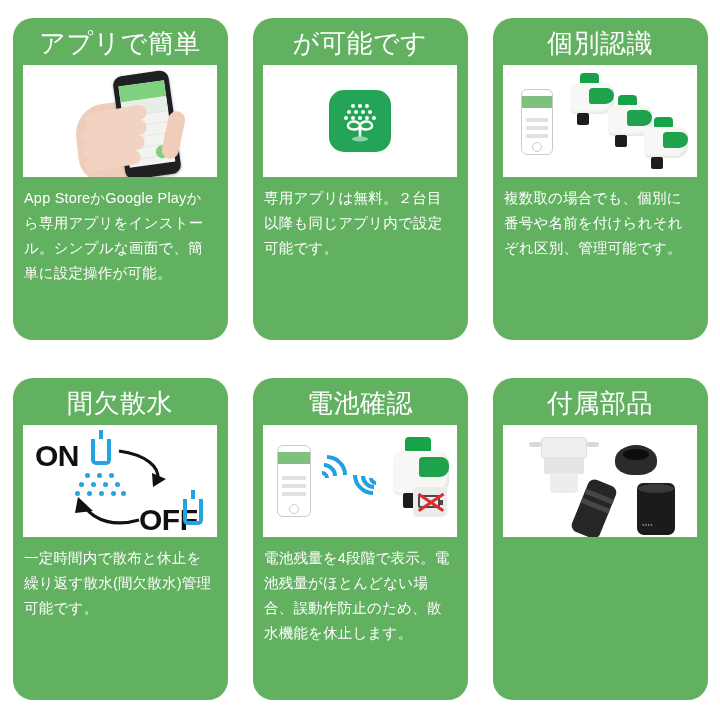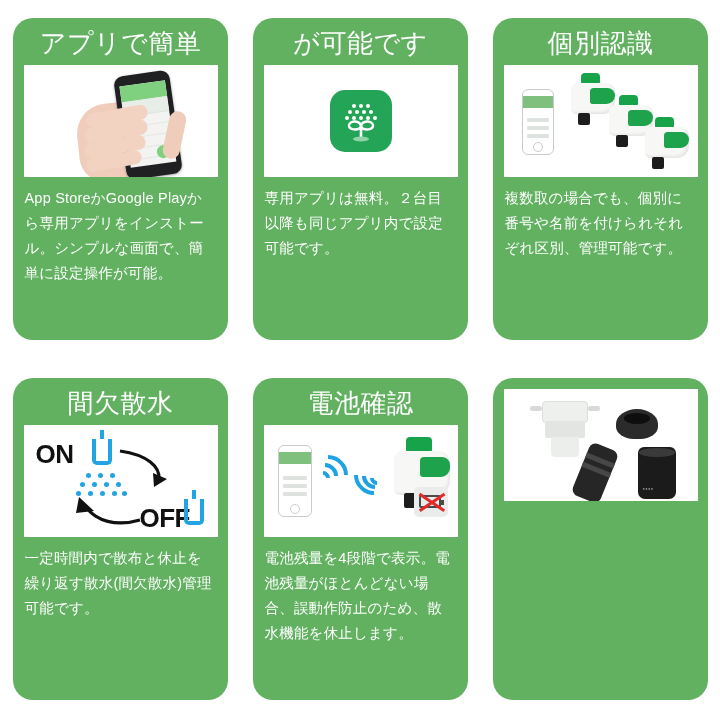--- a/index.html
+++ b/index.html
@@ -19,21 +19,21 @@
     display: grid;
     grid-template-columns: 1fr 1fr 1fr;
     grid-template-rows: 1fr 1fr;
     box-sizing: border-box;
   }
   .cell {
     position: relative;
     box-sizing: border-box;
     padding: 18px 12px 8px 12px;
     display: flex;
-    justify-content: flex-end;
+    justify-content: center;
   }
   .card {
     width: 215px;
     height: 322px;
     background: #62b161;
     border-radius: 20px;
     box-sizing: border-box;
     padding: 8px 0 0 0;
     display: flex;
     flex-direction: column;
@@ -163,21 +163,21 @@
     position: absolute; left: 8px; top: 40px;
     width: 12px; height: 12px; background: #1d1d1d; border-radius: 2px;
   }
 
   
   .onoff-label {
     position: absolute;
     font-family: "Liberation Sans", sans-serif;
     font-weight: 700;
     color: #111111;
-    font-size: 26px;
+    font-size: 30px;
     letter-spacing: -0.5px;
   }
   .cup {
     position: absolute;
     width: 20px; height: 26px;
     border: 4px solid #22a3e2;
     border-top: none;
     border-radius: 0 0 5px 5px;
     box-sizing: border-box;
   }
@@ -459,20 +459,21 @@
               </div>
           </div>
         </div>
       </div>
       <div class="body-text">電池残量を4段階で表示。電池残量がほとんどない場合、誤動作防止のため、散水機能を休止します。</div>
     </div>
   </div>
 
   <div class="cell">
     <div class="card">
+      <div class="card-title">付属部品</div>
       <div class="media">
         <div class="scene">
           <div class="part" style="left:28px; top:12px; width:66px; height:58px;">
             <div class="screw" style="left:-2px;"></div>
             <div class="screw" style="right:-2px;"></div>
             <div class="part-white-top"></div>
             <div class="part-white-mid"></div>
             <div class="part-white-bot"></div>
           </div>
           <div class="part" style="left:112px; top:20px; width:42px; height:32px;">

